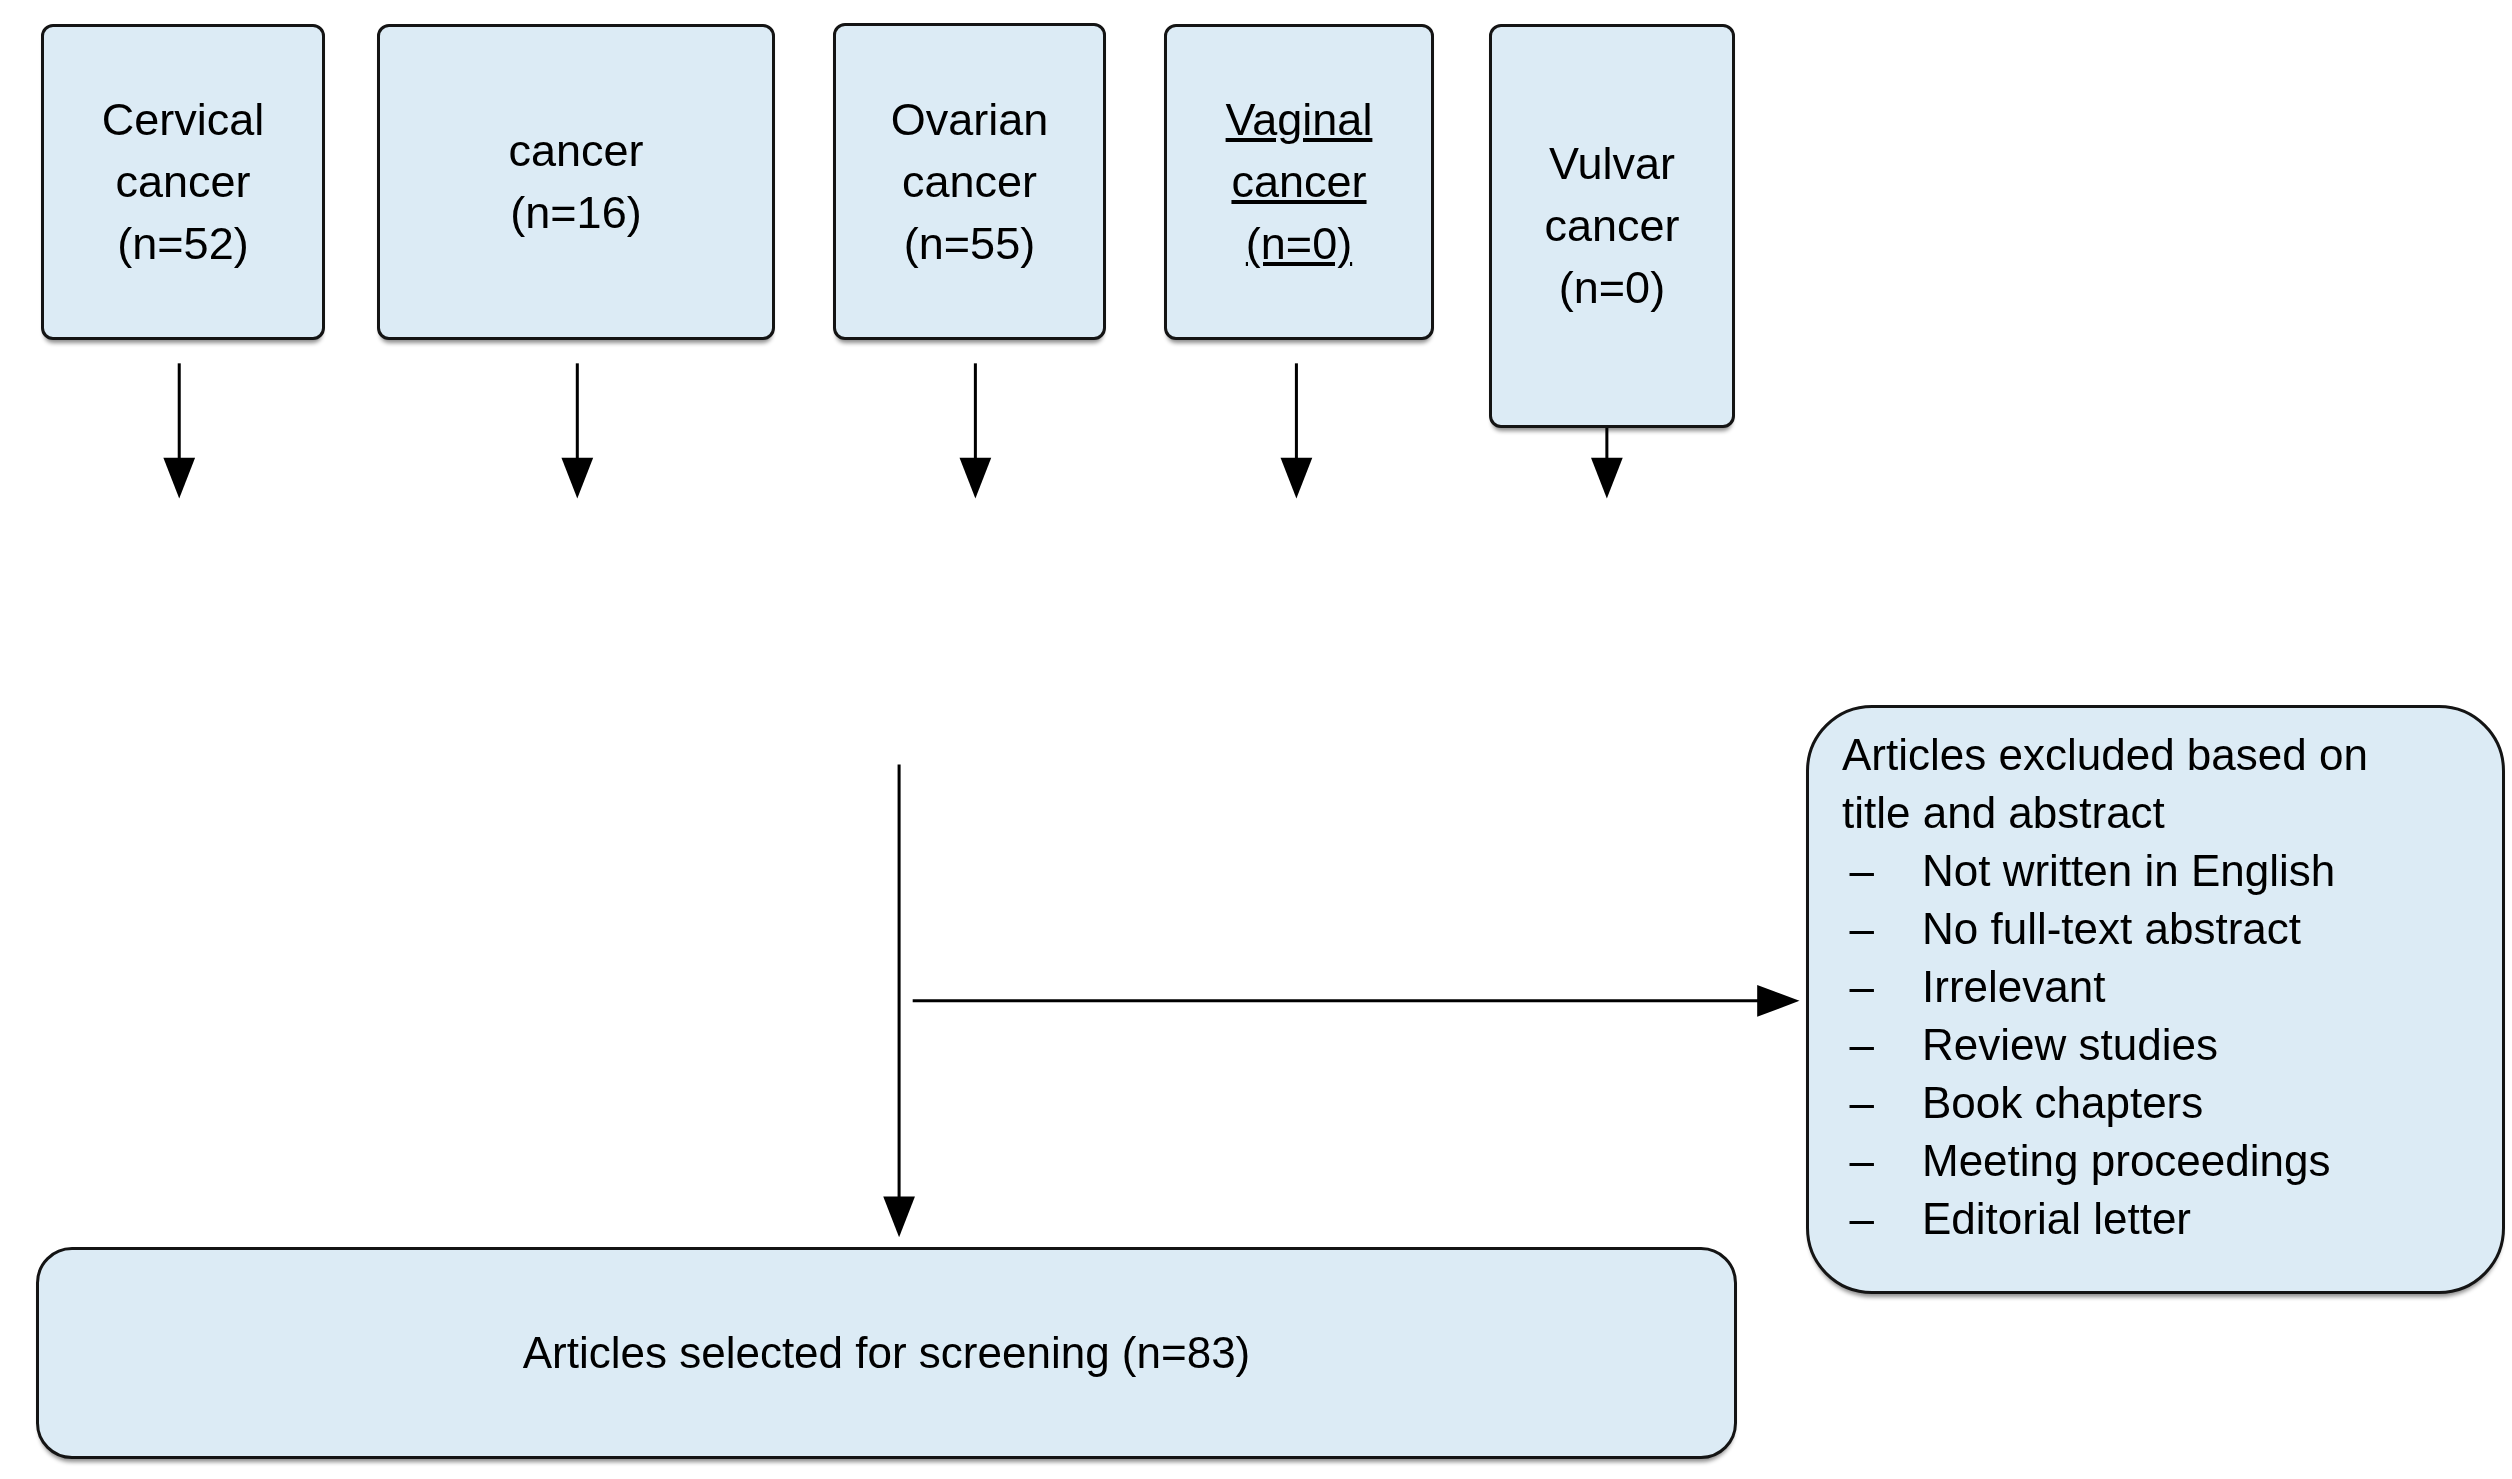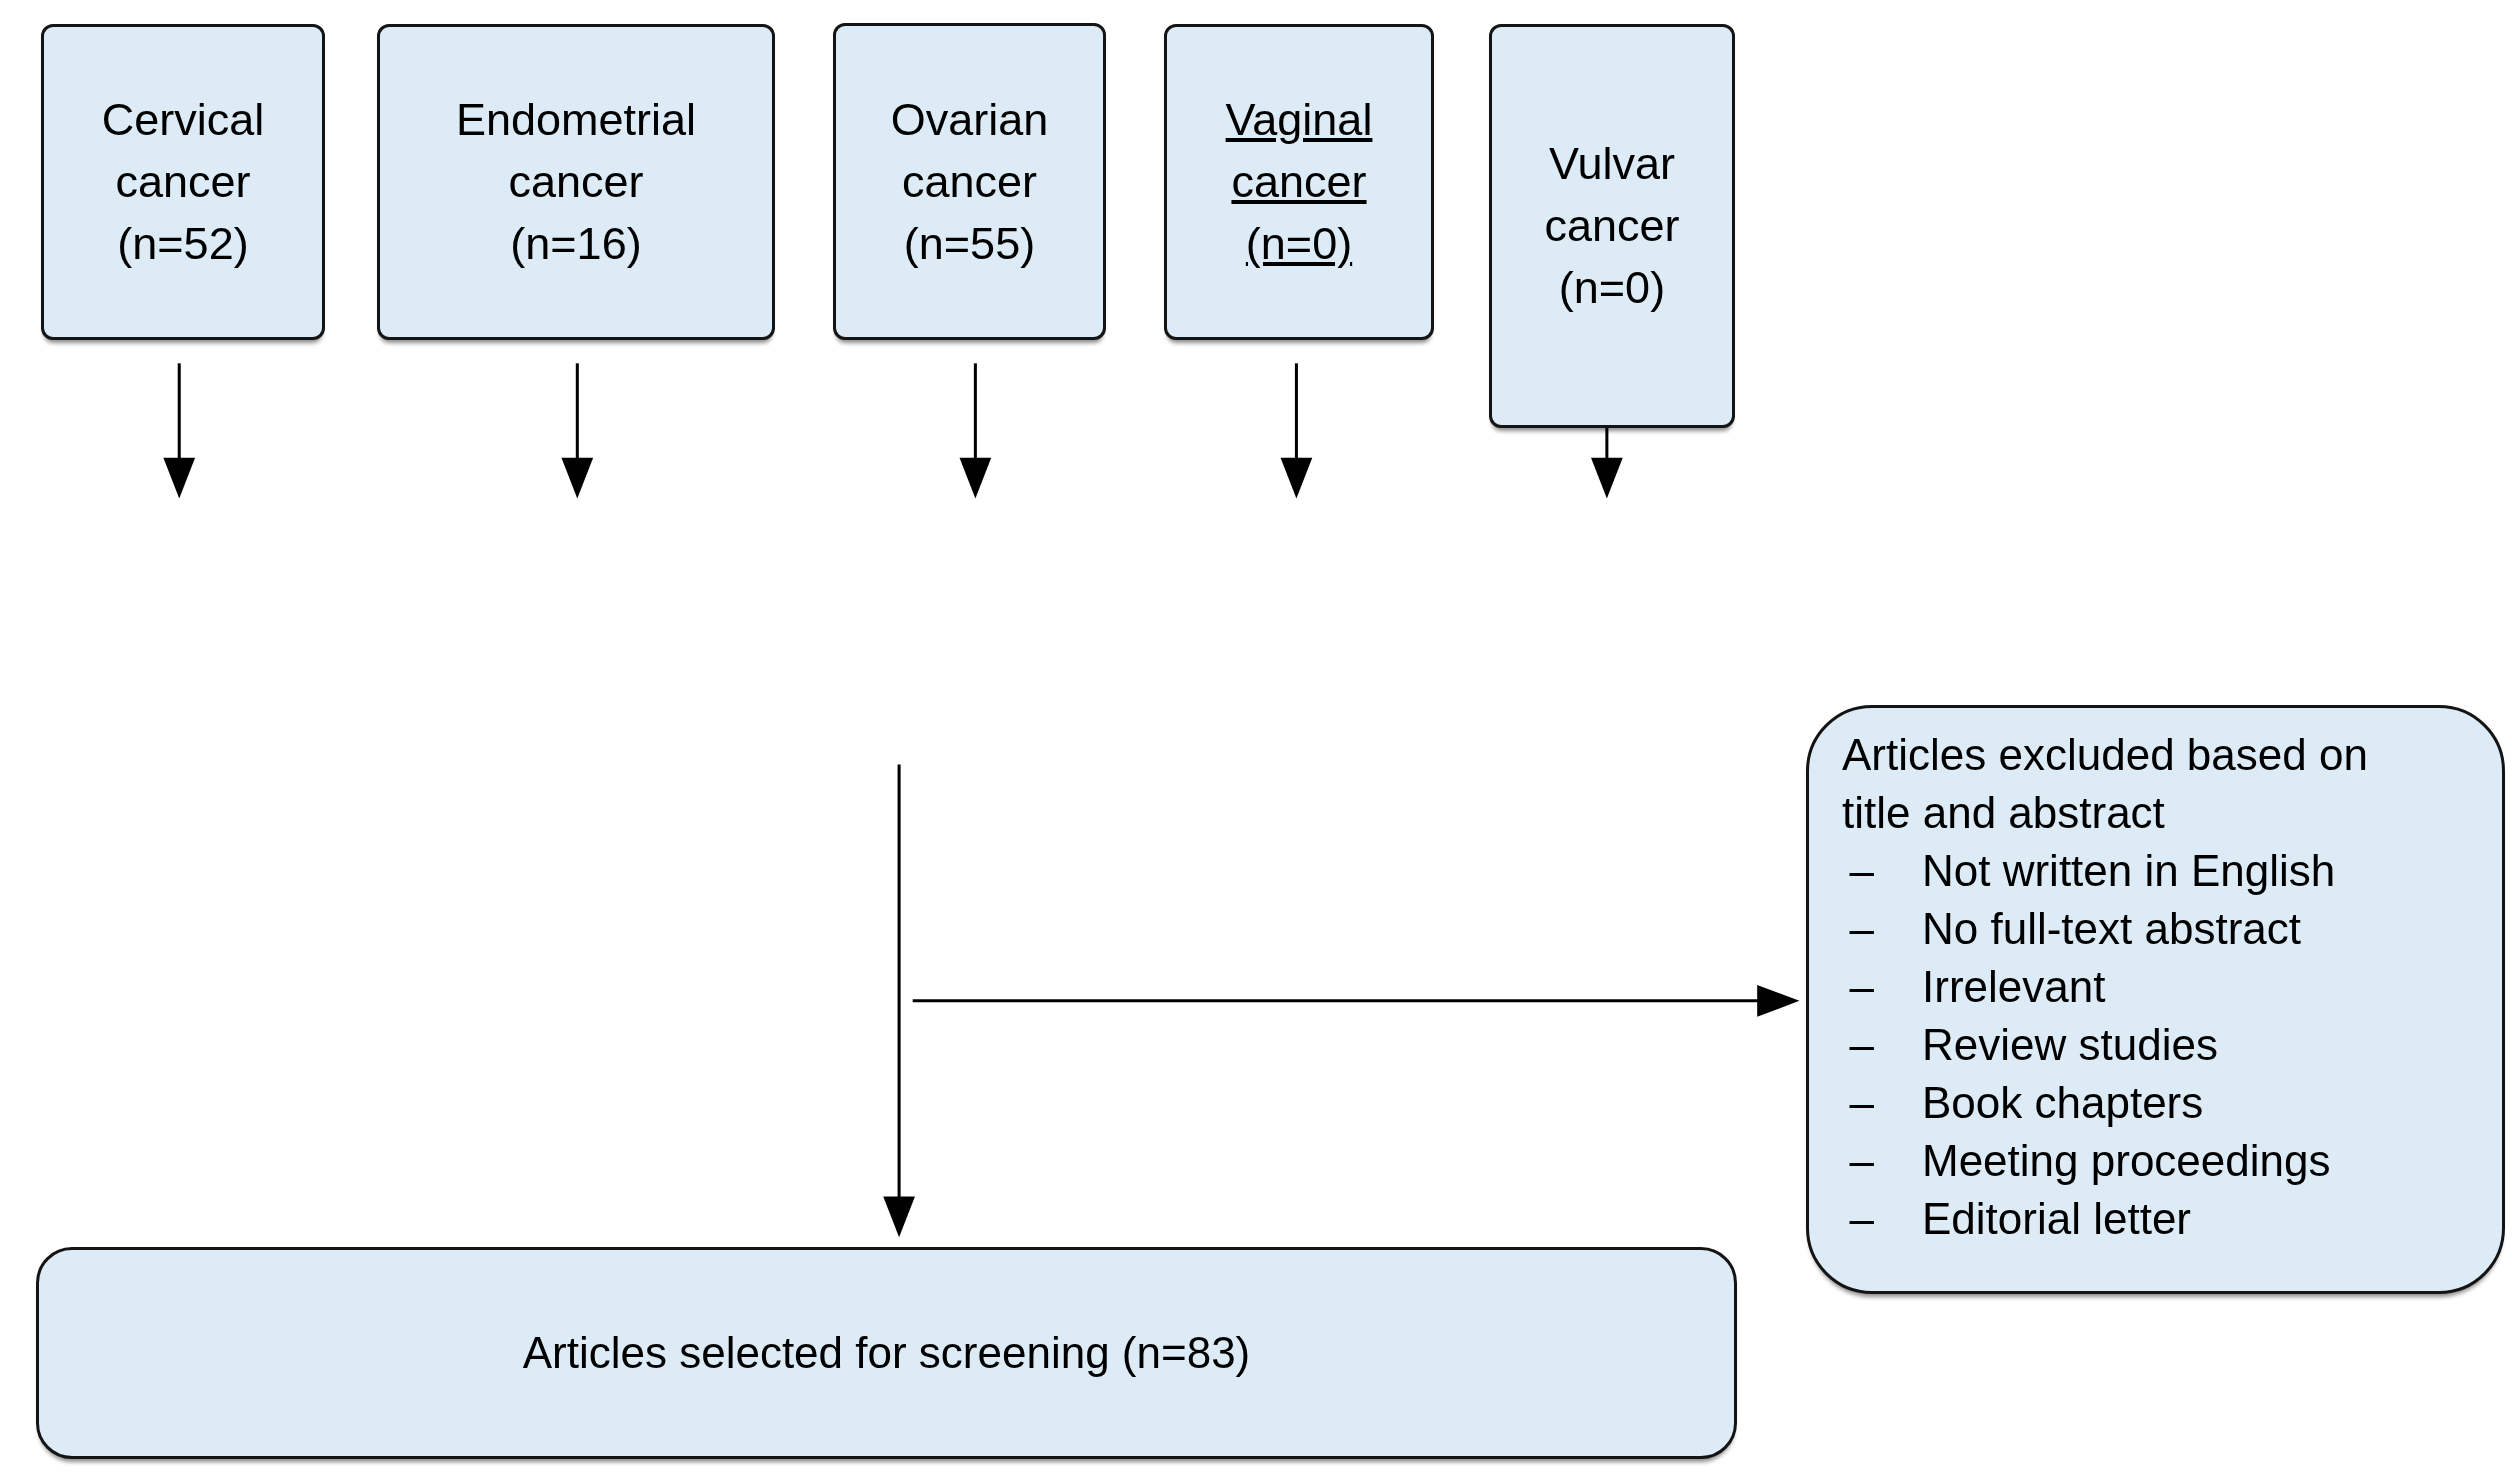--- a/index.html
+++ b/index.html
@@ -68,21 +68,20 @@
   <div class="box top-box" style="left:41px; top:24px; width:284px; height:316px;">
     <div class="lines">
       <div>Cervical</div>
       <div>cancer</div>
       <div>(n=52)</div>
     </div>
   </div>
 
   <div class="box top-box" style="left:377px; top:24px; width:398px; height:316px;">
     <div class="lines">
-      <div>Endometrial</div>
       <div>cancer</div>
       <div>(n=16)</div>
     </div>
   </div>
 
   <div class="box top-box" style="left:833px; top:23px; width:273px; height:317px;align-items:center;">
     <div class="lines">
       <div>Ovarian</div>
       <div>cancer</div>
       <div>(n=55)</div>

